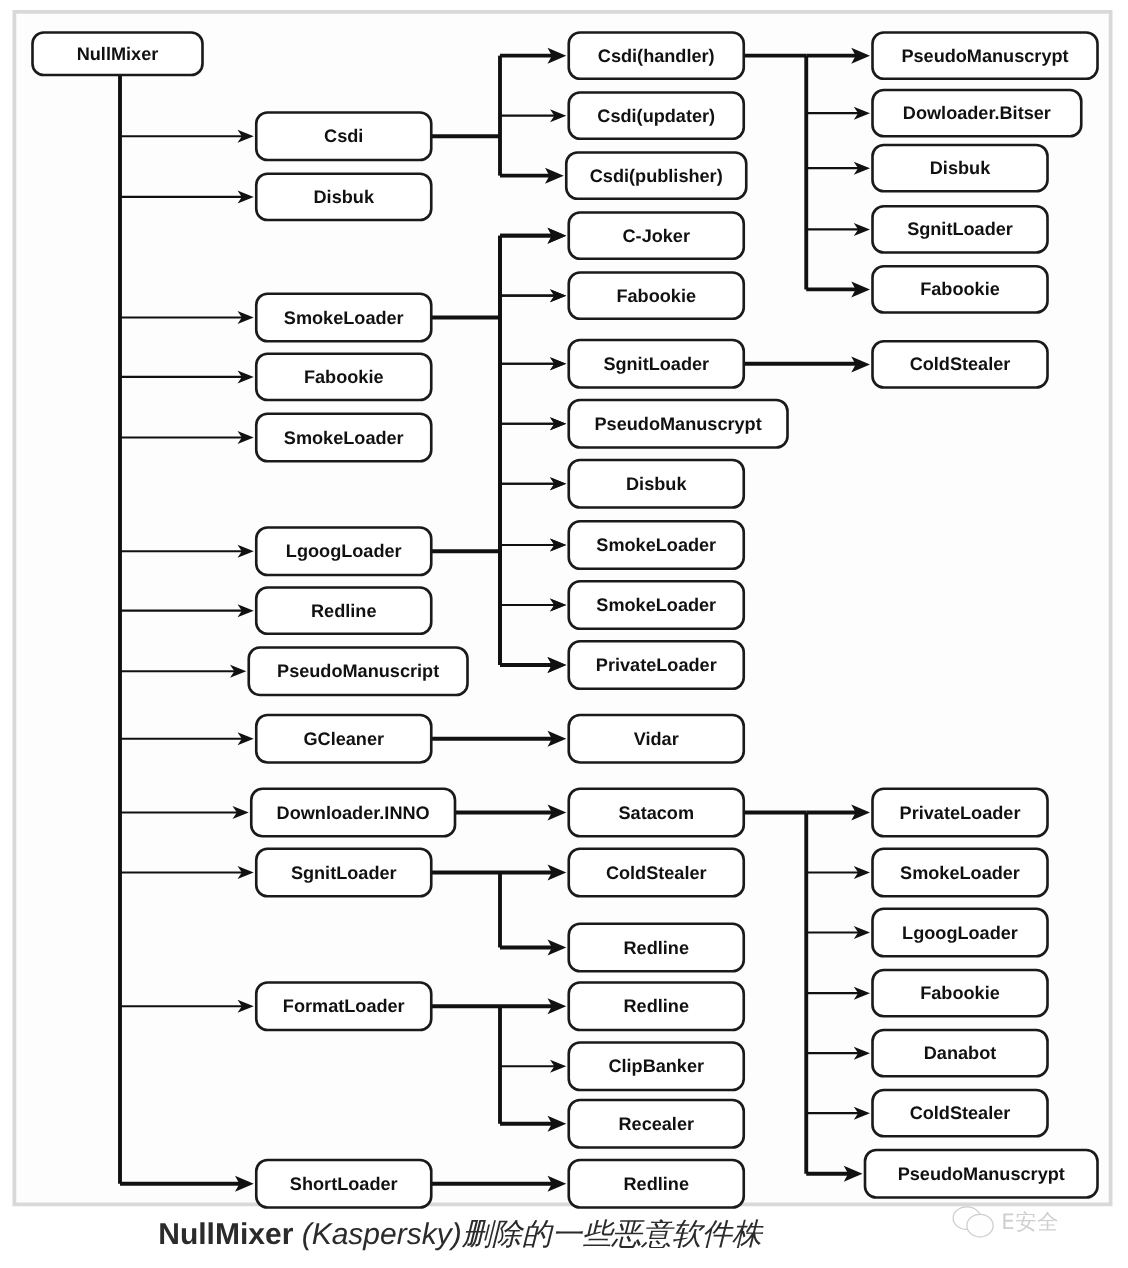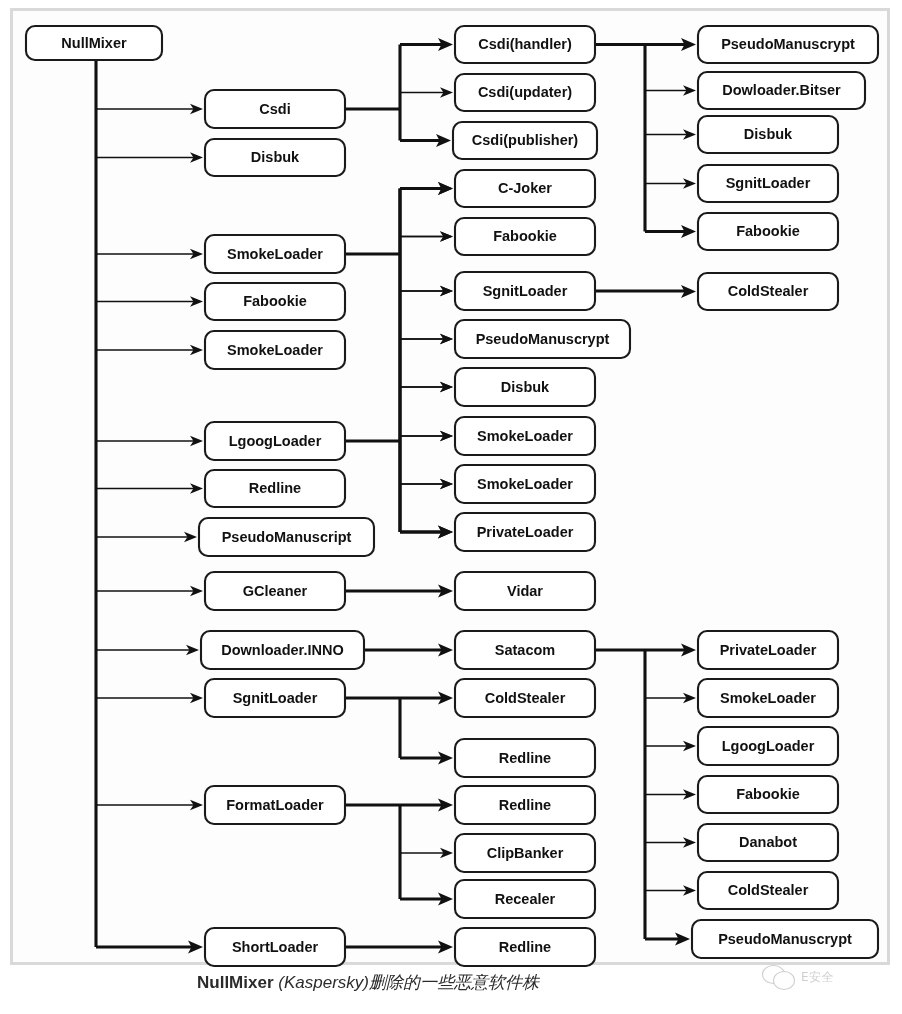--- a/index.html
+++ b/index.html
@@ -10,31 +10,31 @@
   #diagram{position:absolute;left:0;top:0;width:902px;height:975px;}
   .nodebox{fill:#ffffff;stroke:#1a1a1a;stroke-width:2.1;}
   .nodelabel{font-family:"Liberation Sans","DejaVu Sans",sans-serif;
              font-weight:bold;font-size:14.5px;fill:#111111;
              text-anchor:middle;dominant-baseline:middle;}
   .edge{stroke:#111111;fill:none;stroke-linecap:butt;stroke-linejoin:miter;}
   .edge.thin{stroke-width:1.7;}
   .edge.thick{stroke-width:3.1;}
   .arrowhead{fill:#111111;}
   #caption{position:absolute;left:0;top:972px;width:736px;text-align:center;
-           font-size:17px;color:#2b2b2b;line-height:1.3;}
+           font-size:24px;color:#2b2b2b;line-height:1.3;}
   #caption .cap-bold{font-weight:bold;font-family:"Liberation Sans",sans-serif;}
   #caption .cap-ital{font-style:italic;font-family:"Liberation Sans",sans-serif;}
   #watermark{position:absolute;right:16px;top:957px;width:124px;height:40px;
              opacity:.42;display:flex;align-items:center;gap:5px;}
   #watermark .wm-logo{width:34px;height:26px;position:relative;flex:0 0 auto;}
   #watermark .wm-logo .b1{position:absolute;left:0;top:1px;width:21px;height:17px;
       border:1.5px solid #8a8a8a;border-radius:50%;}
   #watermark .wm-logo .b2{position:absolute;left:11px;top:7px;width:20px;height:17px;
       border:1.5px solid #8a8a8a;border-radius:50%;background:#fdfdfd;}
-  #watermark .wm-text{font-size:12px;color:#8c8c8c;font-family:"DejaVu Sans",sans-serif;
+  #watermark .wm-text{font-size:17px;color:#8c8c8c;font-family:"DejaVu Sans",sans-serif;
       white-space:nowrap;letter-spacing:.5px;}
 </style>
 </head>
 <body>
 
 <div id="page">
   <div id="frame"></div>
   <svg id="diagram" viewBox="0 0 902 975">
     <g id="edges-layer">
         <g>

